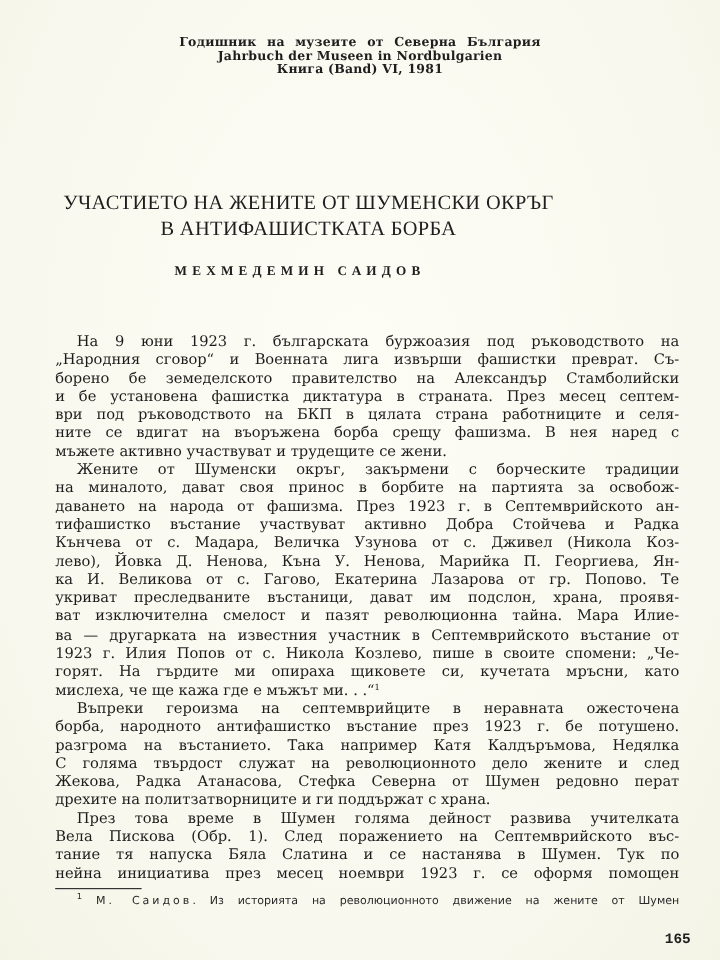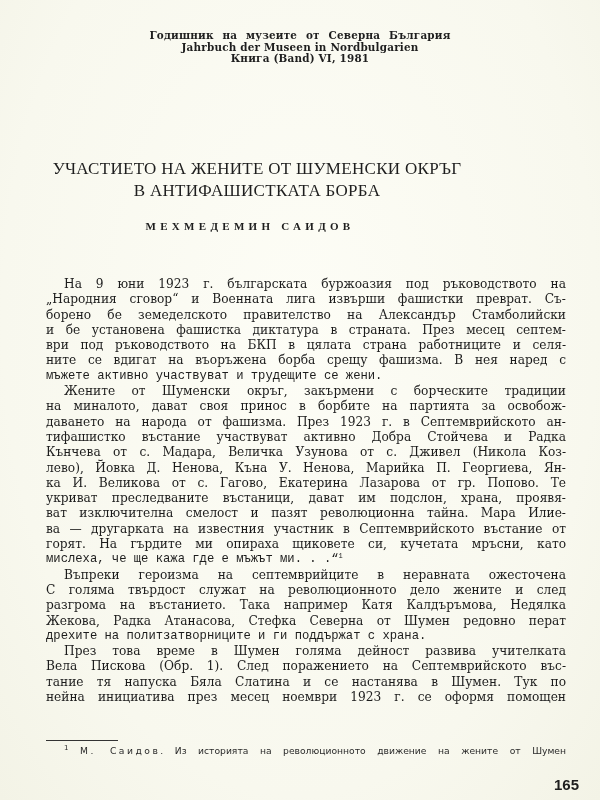--- a/index.html
+++ b/index.html
@@ -71,21 +71,20 @@
     }
     .line {
       display: block;
       white-space: nowrap;
       text-align: justify;
       text-align-last: justify;
       height: 15.3px;
     }
     .line.last {
       text-align-last: left;
-      font-family: Liberation Mono, monospace;
     }
     .line.indent {
       padding-left: 18px;
     }
     .footnote-rule {
       position: absolute;
       top: 740px;
       left: 46px;
       width: 72px;
       height: 0;
@@ -109,23 +108,23 @@
       padding-left: 18px;
       text-align: justify;
       text-align-last: justify;
     }
     .spaced { letter-spacing: 2.5px; }
     sup { font-size: 7px; vertical-align: 4px; line-height: 0; }
     .page-number {
       position: absolute;
       top: 776px;
       left: 554px;
-      font-family: Liberation Sans, sans-serif;
+      font-family: Liberation Mono, monospace;
       font-weight: bold;
-      font-size: 15px;
+      font-size: 12px;
       text-align: right;
     }
   </style>
 </head>
 <body>
 
 <div class="page">
 
   <div class="journal-header">
     <div class="hl1">Годишник на музеите от Северна България</div>
@@ -156,28 +155,30 @@
       <span class="line indent">Жените от Шуменски окръг, закърмени с борческите традиции</span>
       <span class="line">на миналото, дават своя принос в борбите на партията за освобож-</span>
       <span class="line">даването на народа от фашизма. През 1923 г. в Септемврийското ан-</span>
       <span class="line">тифашистко въстание участвуват активно Добра Стойчева и Радка</span>
       <span class="line">Кънчева от с. Мадара, Величка Узунова от с. Дживел (Никола Коз-</span>
       <span class="line">лево), Йовка Д. Ненова, Къна У. Ненова, Марийка П. Георгиева, Ян-</span>
       <span class="line">ка И. Великова от с. Гагово, Екатерина Лазарова от гр. Попово. Те</span>
       <span class="line">укриват преследваните въстаници, дават им подслон, храна, проявя-</span>
       <span class="line">ват изключителна смелост и пазят революционна тайна. Мара Илие-</span>
       <span class="line">ва — другарката на известния участник в Септемврийското въстание от</span>
+      <span class="line">1923 г. Илия Попов от с. Никола Козлево, пише в своите спомени: „Че-</span>
       <span class="line">горят. На гърдите ми опираха щиковете си, кучетата мръсни, като</span>
       <span class="line last"><span>мислеха, че ще кажа где е мъжът ми. . .“</span><sup>1</sup></span>
     </div>
 
     <div>
       <span class="line indent">Въпреки героизма на септемврийците в неравната ожесточена</span>
+      <span class="line">борба, народното антифашистко въстание през 1923 г. бе потушено.</span>
+      <span class="line">разгрома на въстанието. Така например Катя Калдъръмова, Недялка</span>
       <span class="line">С голяма твърдост служат на революционното дело жените и след</span>
-      <span class="line">разгрома на въстанието. Така например Катя Калдъръмова, Недялка</span>
       <span class="line">Жекова, Радка Атанасова, Стефка Северна от Шумен редовно перат</span>
       <span class="line last">дрехите на политзатворниците и ги поддържат с храна.</span>
     </div>
 
     <div>
       <span class="line indent">През това време в Шумен голяма дейност развива учителката</span>
       <span class="line">Вела Пискова (Обр. 1). След поражението на Септемврийското въс-</span>
       <span class="line">тание тя напуска Бяла Слатина и се настанява в Шумен. Тук по</span>
       <span class="line">нейна инициатива през месец ноември 1923 г. се оформя помощен</span>
     </div>

